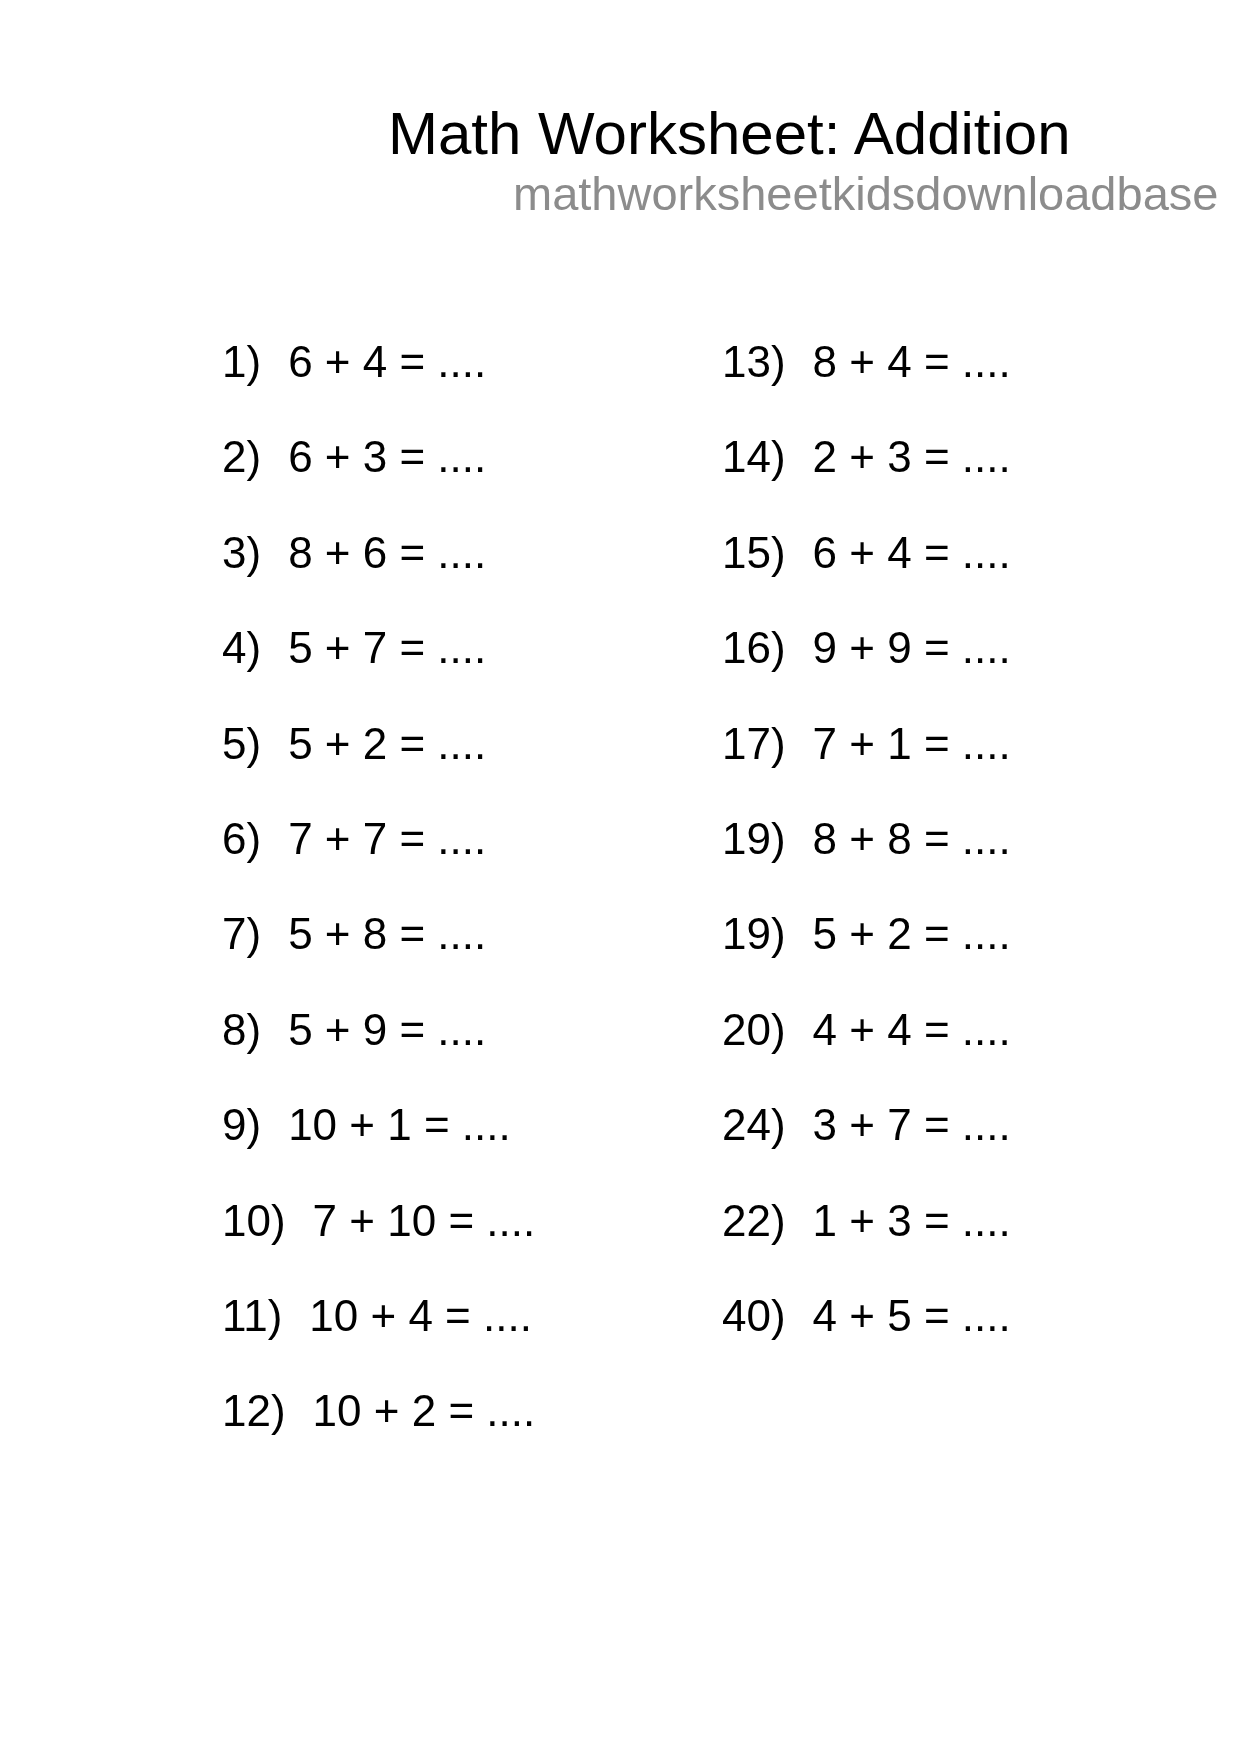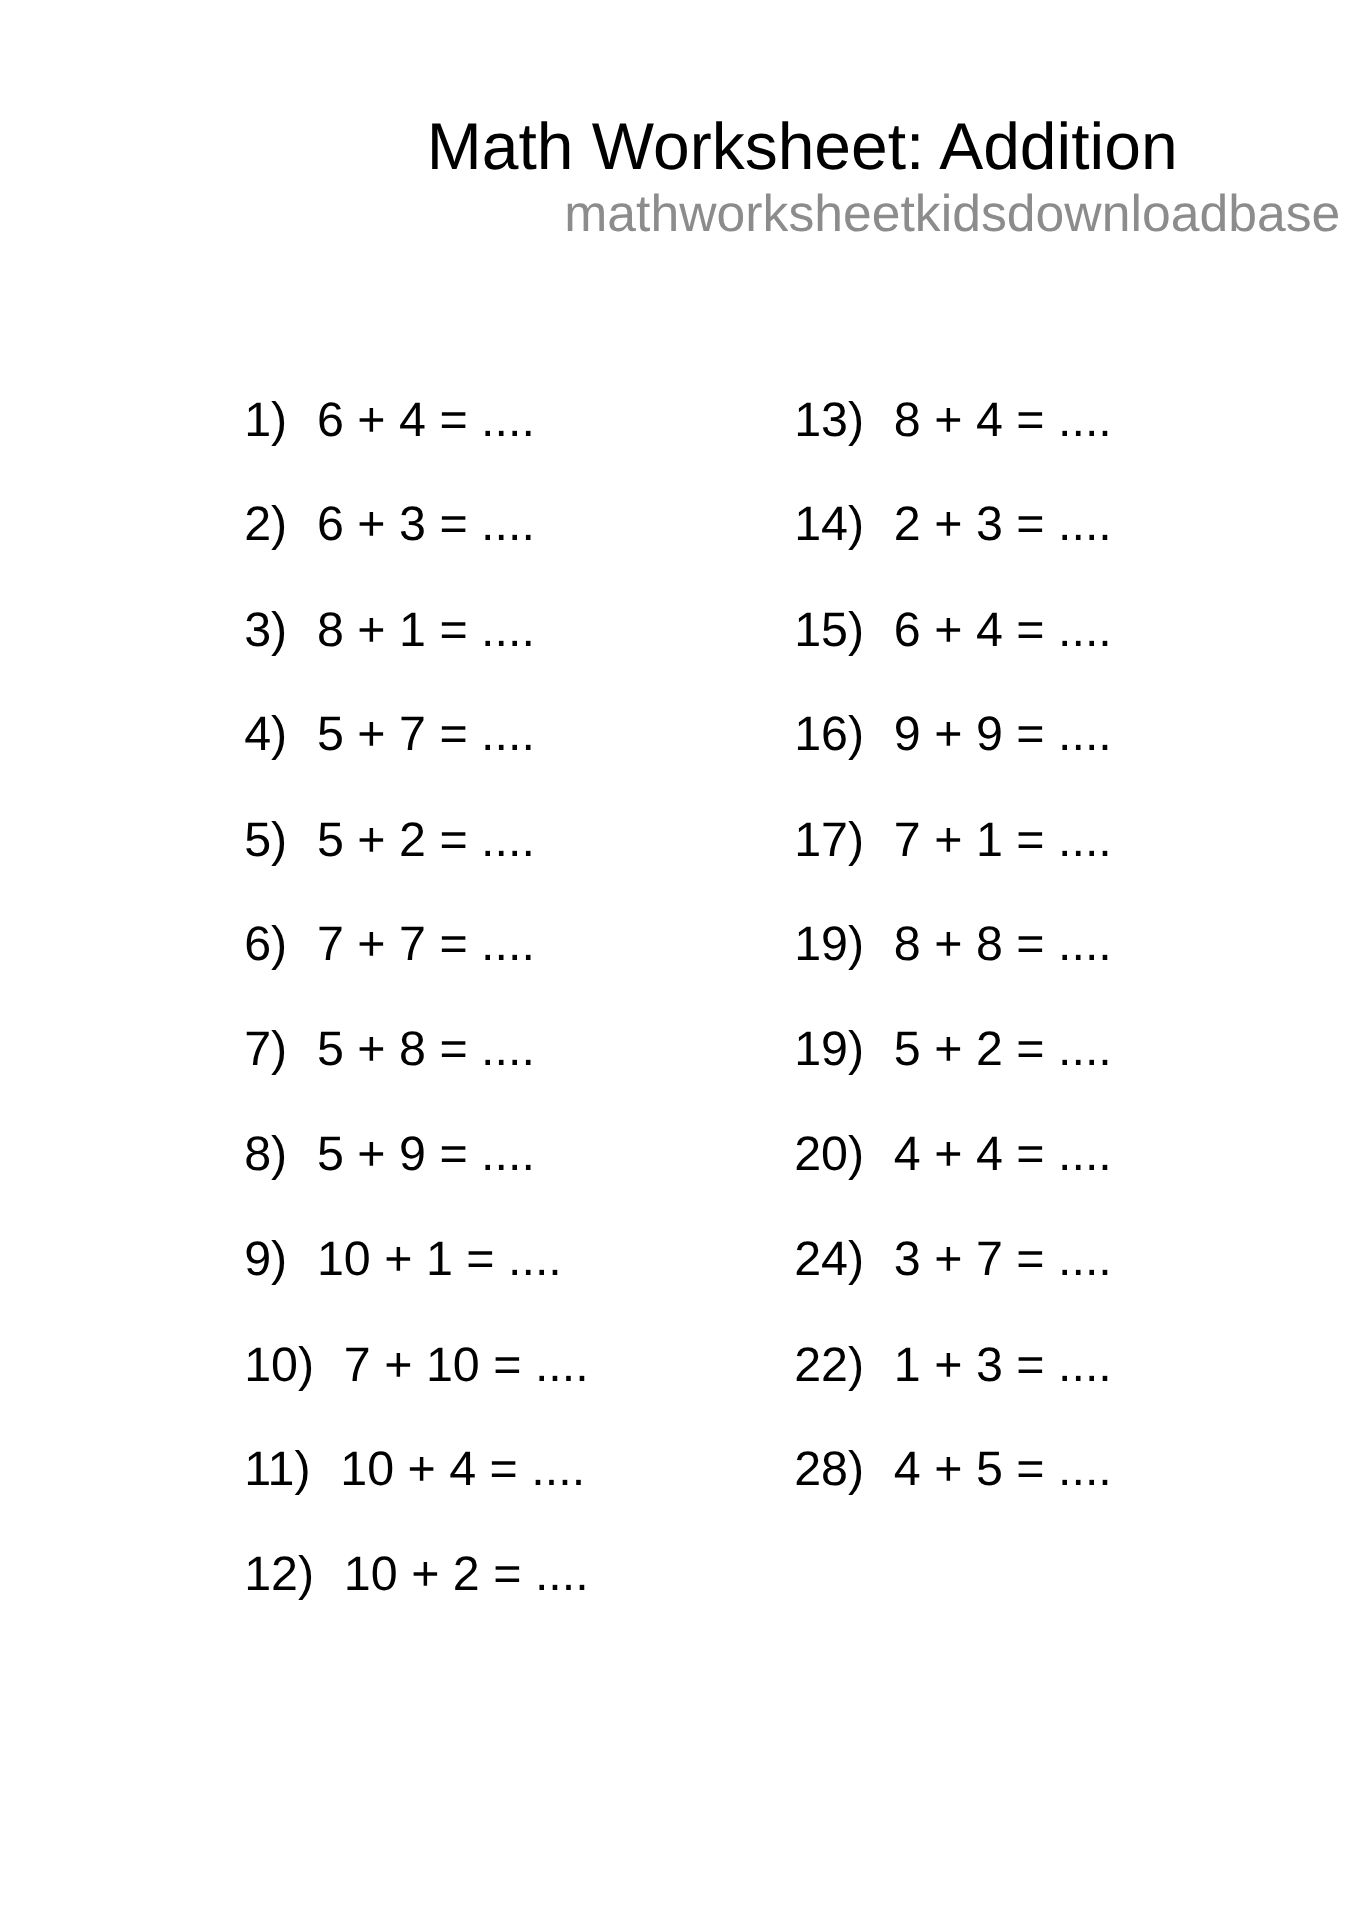--- a/index.html
+++ b/index.html
@@ -29,21 +29,21 @@
     left: 491px;
     top: 170px;
     font-size: 47px;
     line-height: 47px;
     font-weight: 400;
     color: #8c8c8c;
     white-space: pre;
   }
   .col {
     position: absolute;
-    top: 360px;
+    top: 340px;
   }
   .col-left  { left: 200px; }
   .col-right { left: 700px; }
   .problem {
     height: 95.4px;
     font-size: 44px;
     line-height: 44px;
     white-space: pre;
     color: #000000;
   }
@@ -57,21 +57,21 @@
   <h1 class="title">Math Worksheet: Addition</h1>
 
   <div class="subtitle">mathworksheetkidsdownloadbase</div>
 
   <div class="col col-left">
 
       <div class="problem"><span class="pnum">1)</span><span class="pexpr">6 + 4 = ....</span></div>
 
       <div class="problem"><span class="pnum">2)</span><span class="pexpr">6 + 3 = ....</span></div>
 
-      <div class="problem"><span class="pnum">3)</span><span class="pexpr">8 + 1 = ....</span></div>
+      <div class="problem"><span class="pnum">3)</span><span class="pexpr">8 + 6 = ....</span></div>
 
       <div class="problem"><span class="pnum">4)</span><span class="pexpr">5 + 7 = ....</span></div>
 
       <div class="problem"><span class="pnum">5)</span><span class="pexpr">5 + 2 = ....</span></div>
 
       <div class="problem"><span class="pnum">6)</span><span class="pexpr">7 + 7 = ....</span></div>
 
       <div class="problem"><span class="pnum">7)</span><span class="pexpr">5 + 8 = ....</span></div>
 
       <div class="problem"><span class="pnum">8)</span><span class="pexpr">5 + 9 = ....</span></div>
@@ -100,16 +100,16 @@
       <div class="problem"><span class="pnum">19)</span><span class="pexpr">8 + 8 = ....</span></div>
 
       <div class="problem"><span class="pnum">19)</span><span class="pexpr">5 + 2 = ....</span></div>
 
       <div class="problem"><span class="pnum">20)</span><span class="pexpr">4 + 4 = ....</span></div>
 
       <div class="problem"><span class="pnum">24)</span><span class="pexpr">3 + 7 = ....</span></div>
 
       <div class="problem"><span class="pnum">22)</span><span class="pexpr">1 + 3 = ....</span></div>
 
-      <div class="problem"><span class="pnum">28)</span><span class="pexpr">4 + 5 = ....</span></div>
+      <div class="problem"><span class="pnum">40)</span><span class="pexpr">4 + 5 = ....</span></div>
     </div>
 
 </div>
 
 </body></html>

